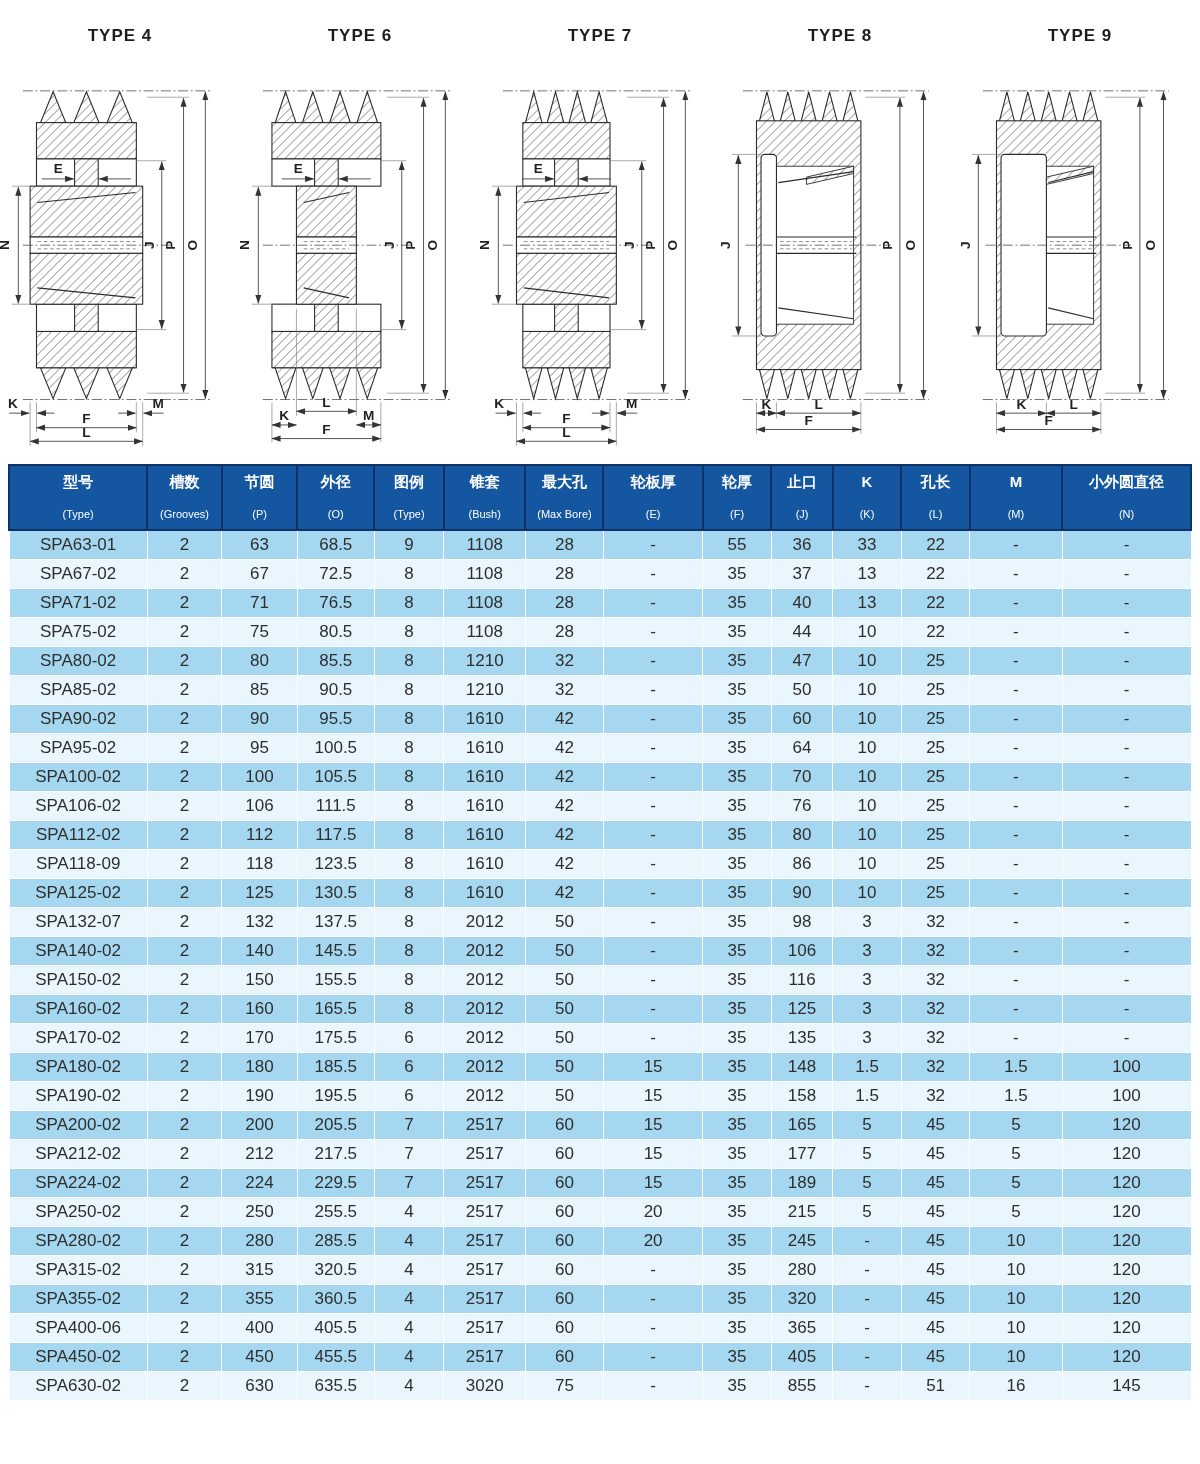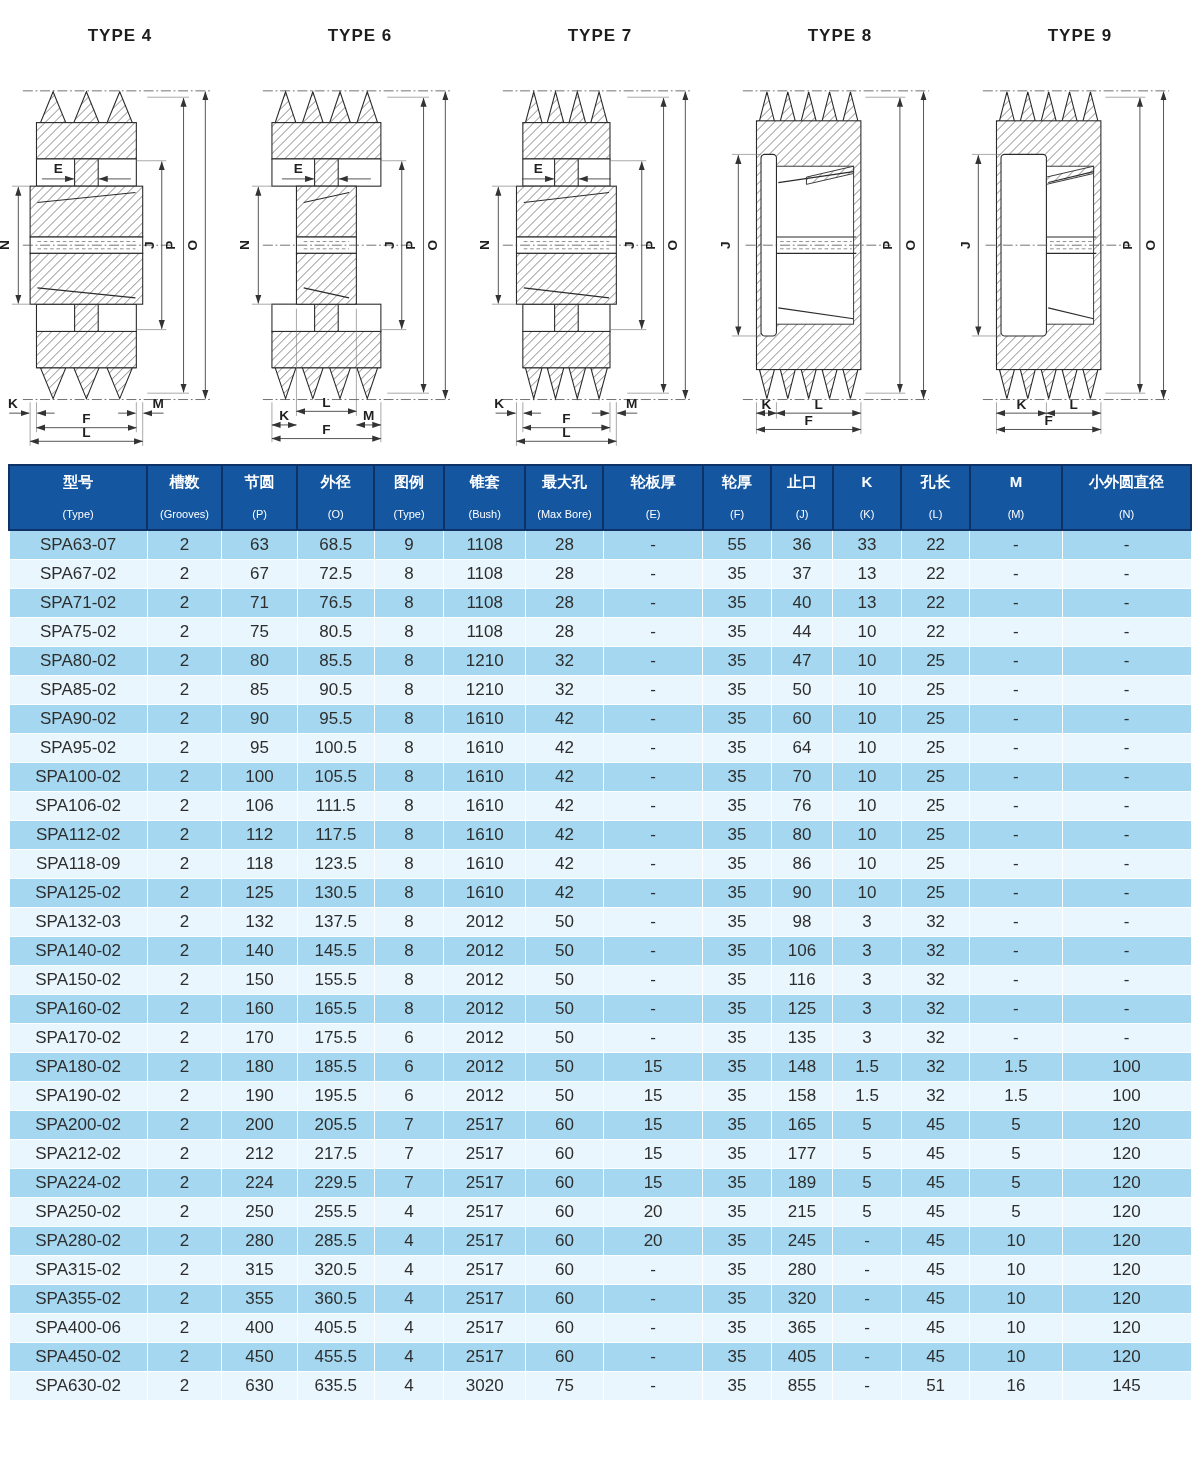--- a/index.html
+++ b/index.html
@@ -403,21 +403,21 @@
             <div class="en">(M)</div>
           </th>
           <th>
             <div class="zh">小外圆直径</div>
             <div class="en">(N)</div>
           </th>
         </tr>
       </thead>
     <tbody>
         <tr>
-          <td>SPA63-07</td>
+          <td>SPA63-01</td>
           <td>2</td>
           <td>63</td>
           <td>68.5</td>
           <td>9</td>
           <td>1108</td>
           <td>28</td>
           <td>-</td>
           <td>55</td>
           <td>36</td>
           <td>33</td>
@@ -611,21 +611,21 @@
           <td>42</td>
           <td>-</td>
           <td>35</td>
           <td>90</td>
           <td>10</td>
           <td>25</td>
           <td>-</td>
           <td>-</td>
         </tr>
         <tr>
-          <td>SPA132-03</td>
+          <td>SPA132-07</td>
           <td>2</td>
           <td>132</td>
           <td>137.5</td>
           <td>8</td>
           <td>2012</td>
           <td>50</td>
           <td>-</td>
           <td>35</td>
           <td>98</td>
           <td>3</td>

